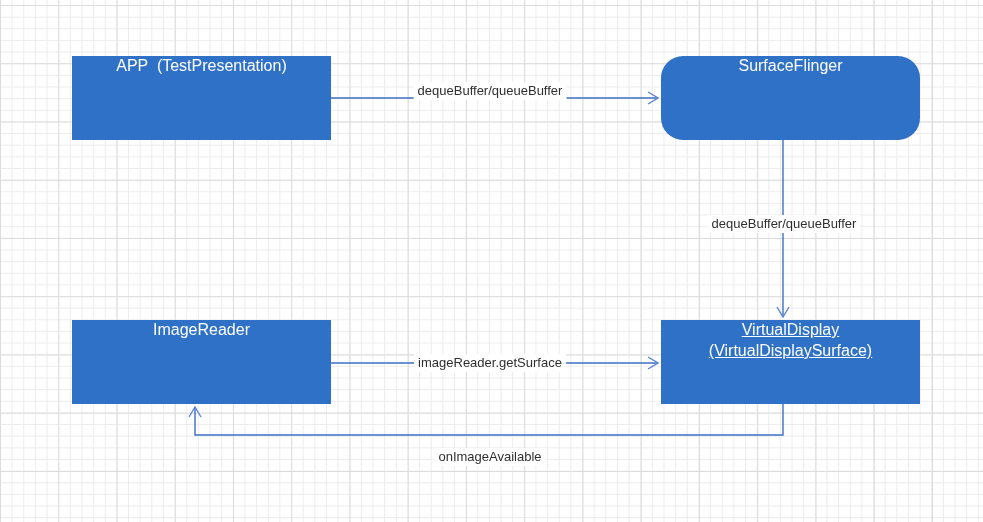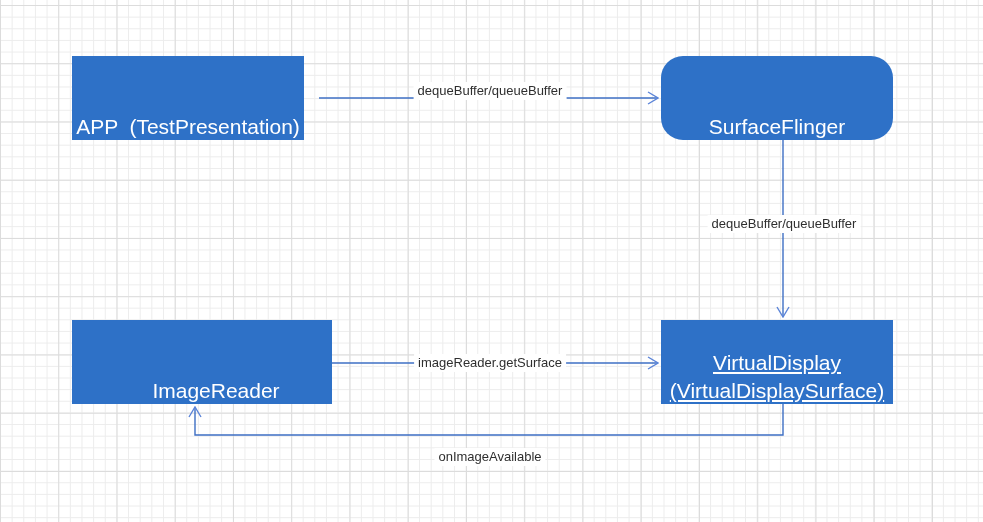--- a/index.html
+++ b/index.html
@@ -25,37 +25,37 @@
     height: 522px;
   }
   .edge-path {
     fill: none;
     stroke: #3e6fc4;
     stroke-width: 1.4;
   }
 
   .node {
     position: absolute;
-    width: 232px;
+    width: 259px;
     height: 84px;
     background: #2e71c7;
     color: #ffffff;
     display: flex;
     flex-direction: column;
     align-items: center;
-    justify-content: flex-end;
+    justify-content: flex-start;
     text-align: center;
-    font-size: 21px;
+    font-size: 16px;
     line-height: 1.3;
     white-space: pre-wrap;
     cursor: default;
   }
   .node-app            { left: 72px;  top: 56px;  }
   .node-surfaceflinger { left: 661px; top: 56px; border-radius: 22px;  }
-  .node-imagereader    { left: 72px;  top: 320px; padding-left: 28px; }
+  .node-imagereader    { left: 72px;  top: 320px; }
   .node-virtualdisplay { left: 661px; top: 320px; text-decoration: underline; }
 
   .edge-label {
     position: absolute;
     transform: translate(-50%, -50%);
     background: #ffffff;
     color: #2f2f2f;
     font-size: 13px;
     font-weight: normal;
     padding: 1px 4px 2px 4px;

